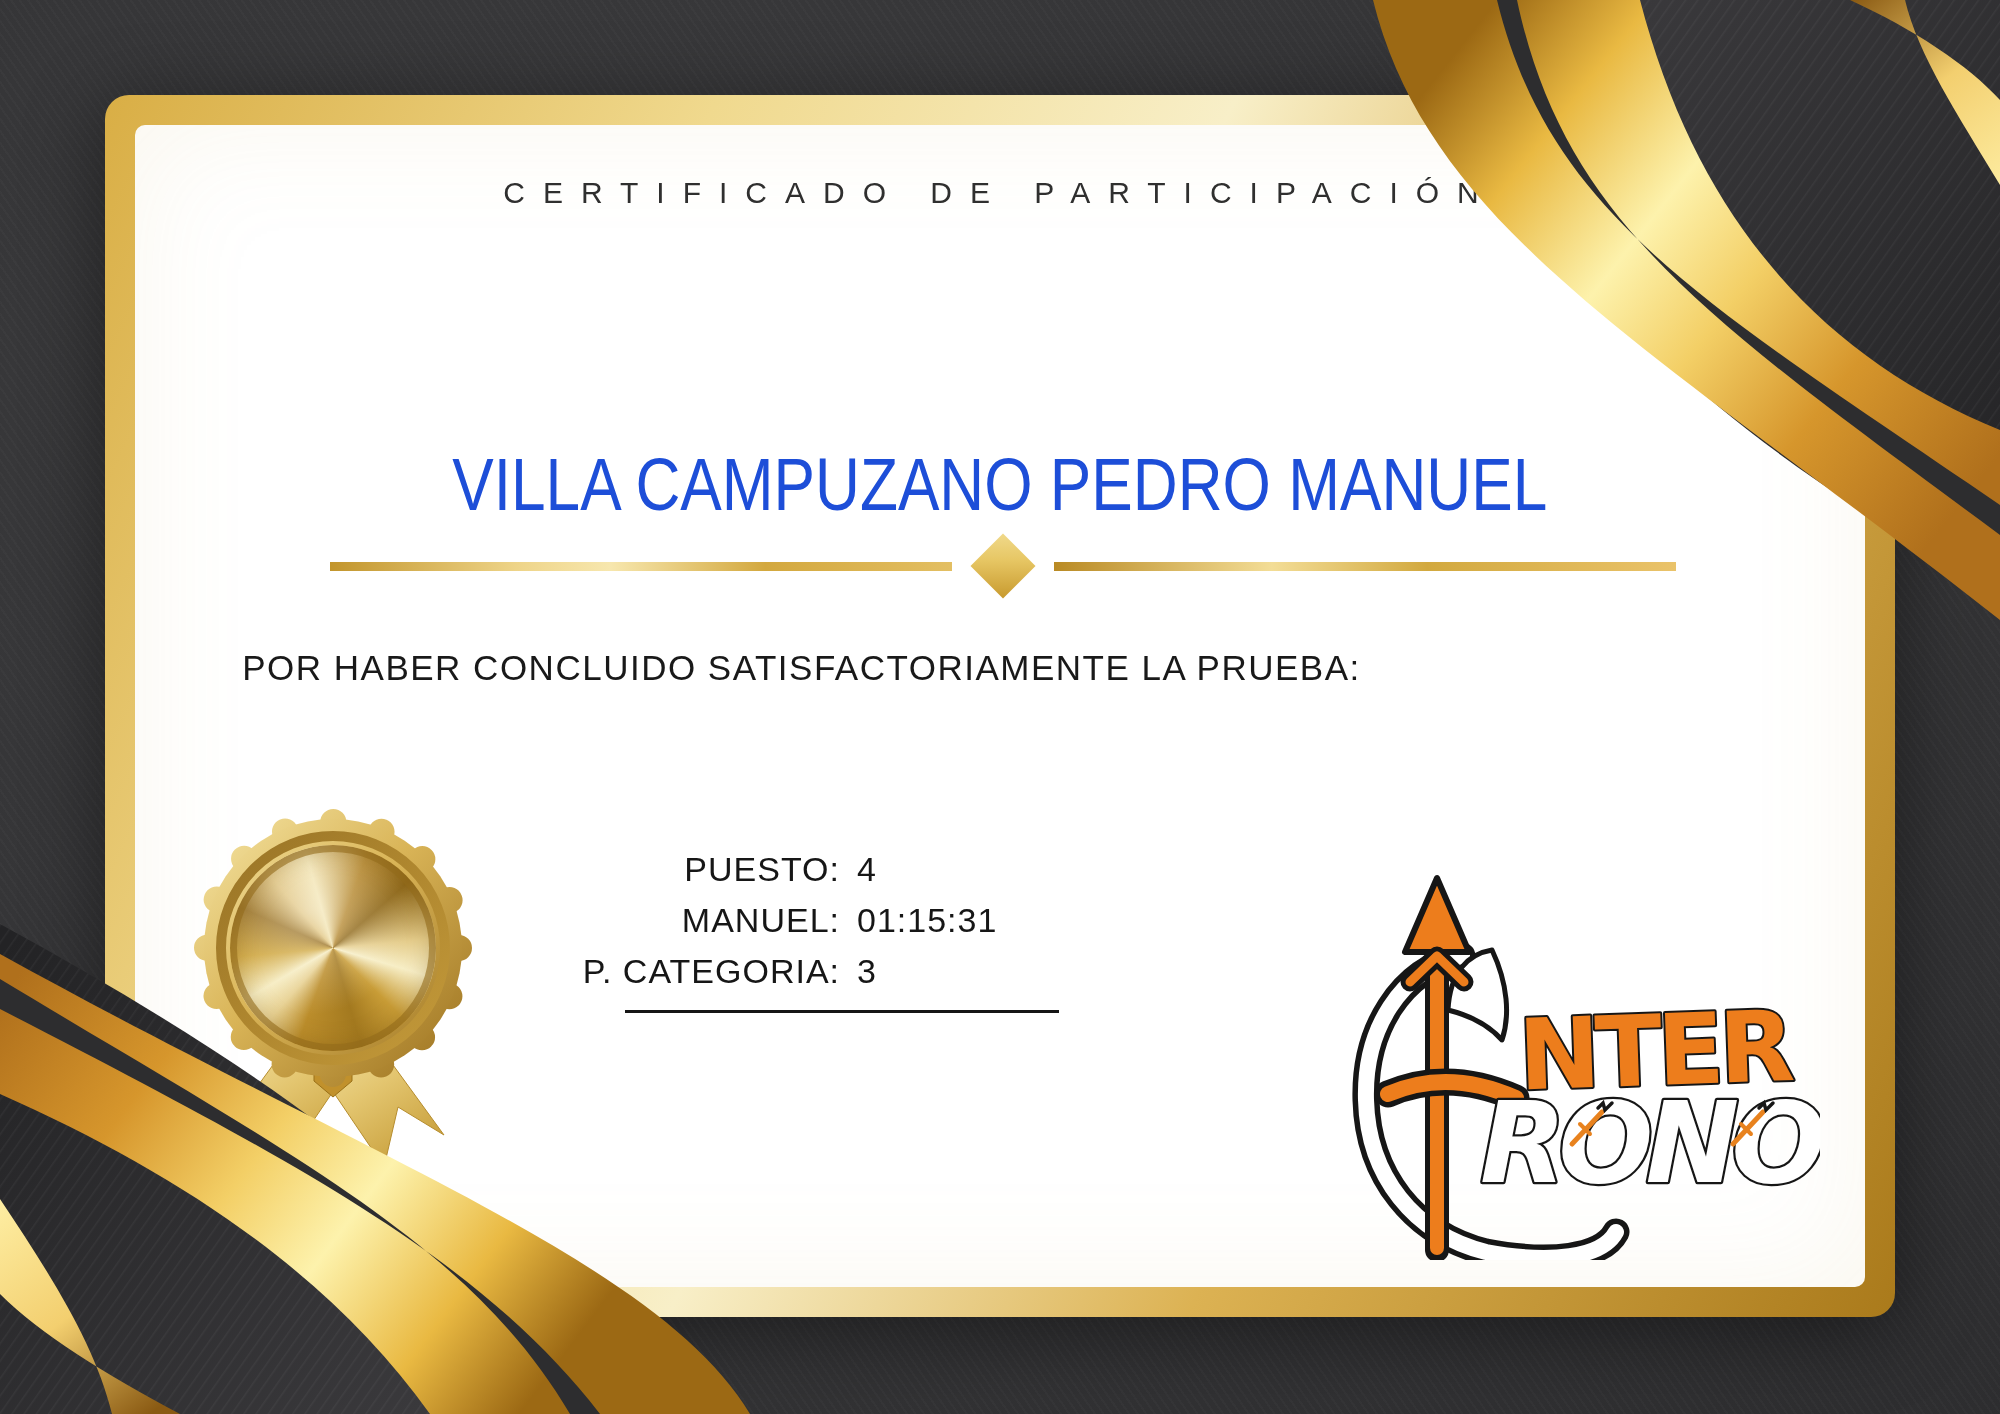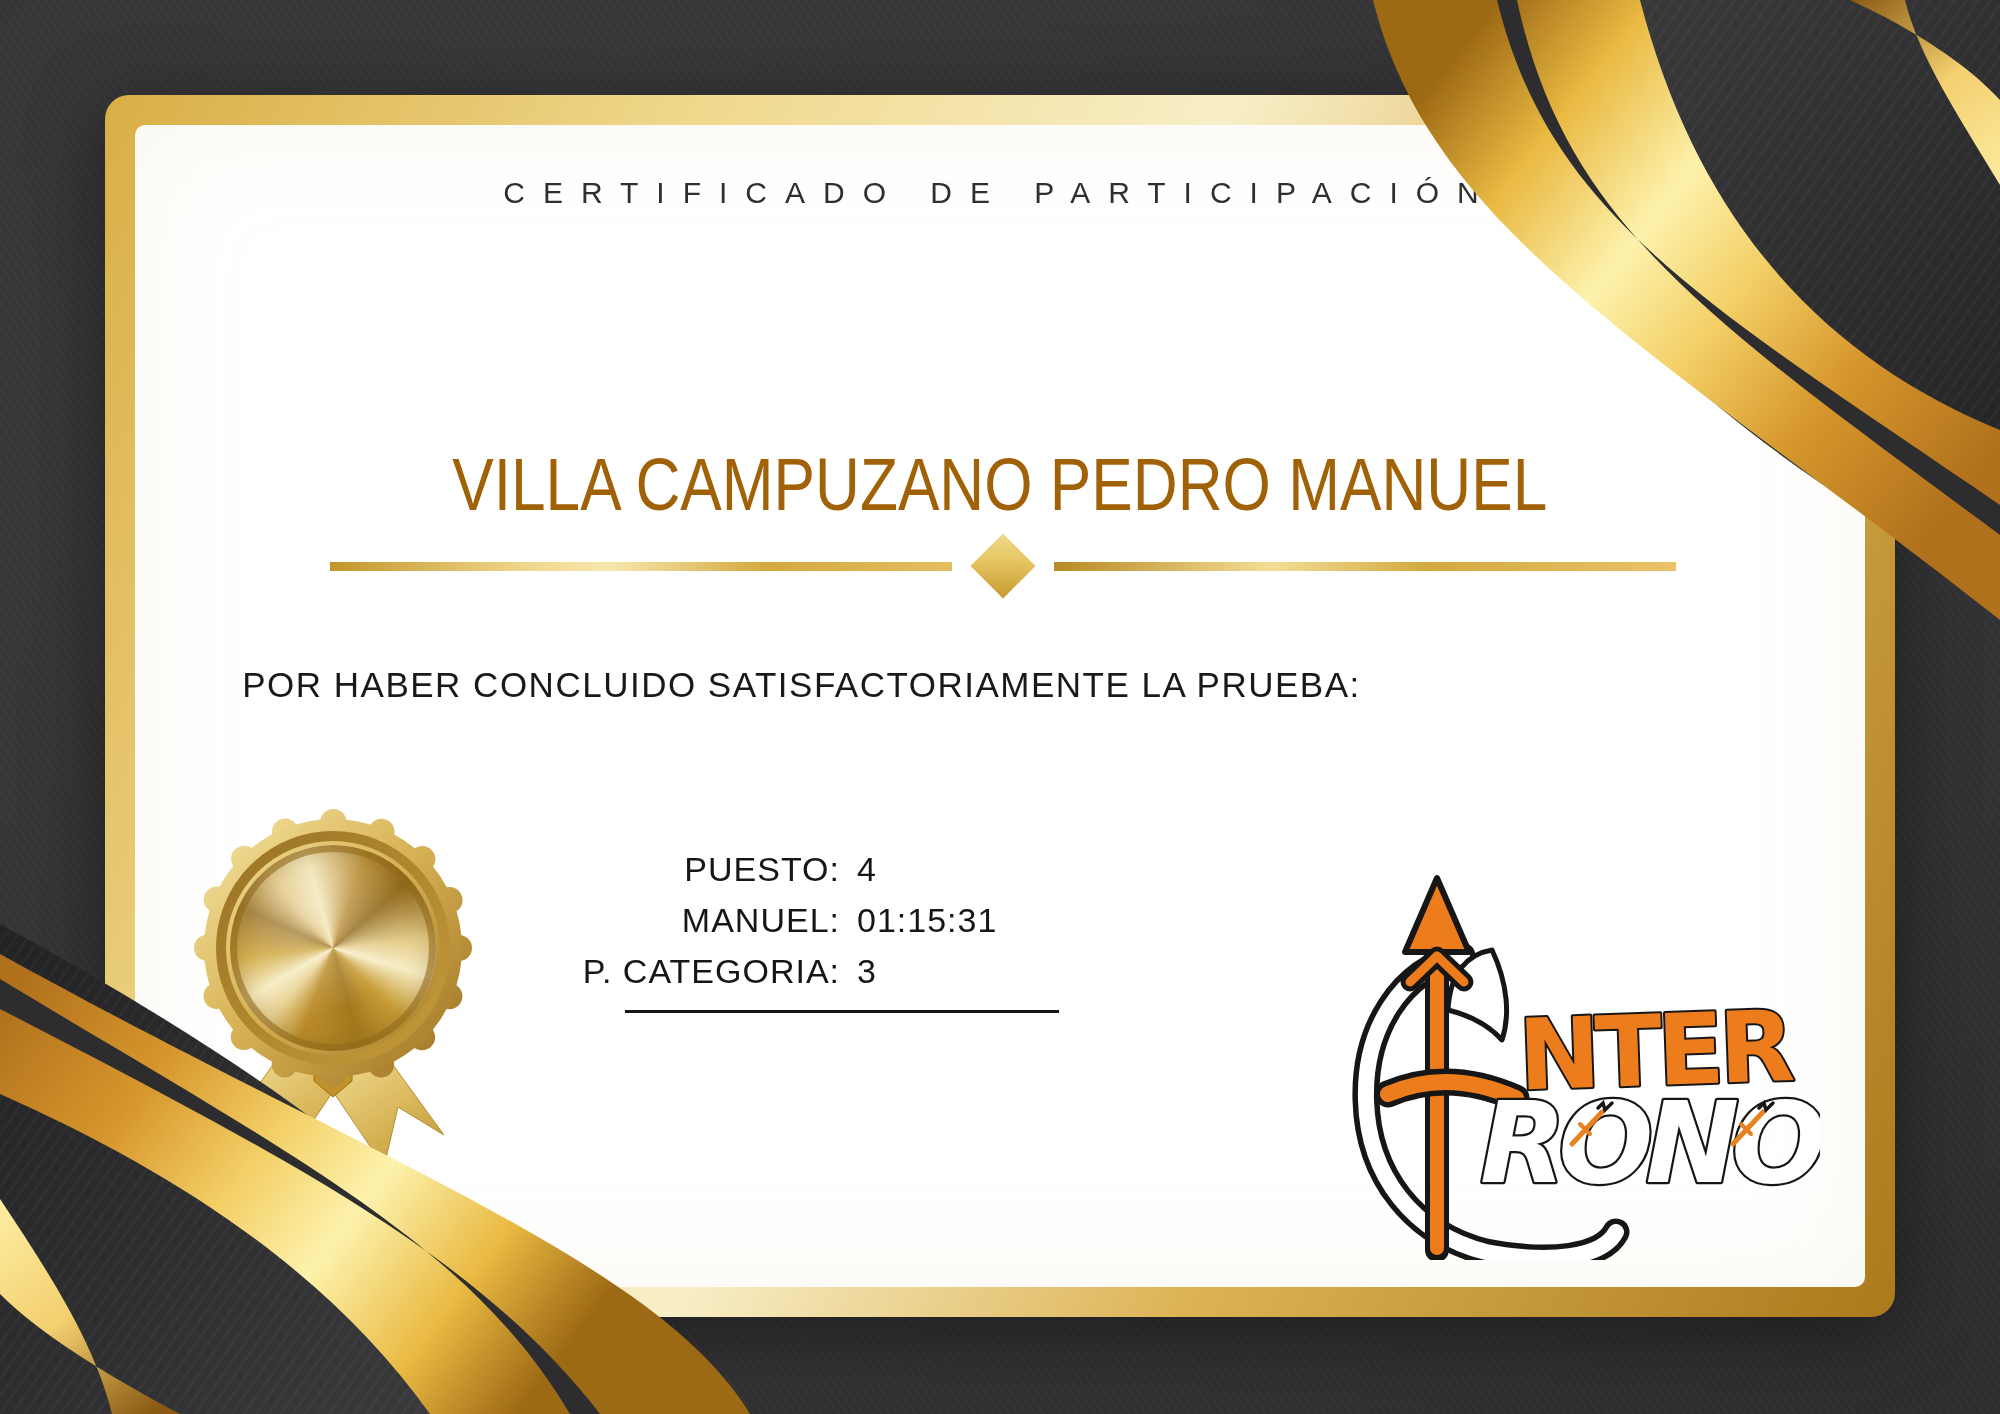--- a/index.html
+++ b/index.html
@@ -22,37 +22,37 @@
     position:absolute;inset:30px;background:#ffffff;border-radius:10px;
     box-shadow:inset 0 0 120px rgba(210,180,90,0.10);
   }
   .content{position:absolute;inset:0;z-index:2;}
   .cert-title{
     position:absolute;left:0;top:176px;width:2000px;text-align:center;
     font-size:30px;letter-spacing:18px;color:#2f2f2f;font-weight:500;white-space:nowrap;
   }
   .recipient{
     position:absolute;left:0;top:442px;width:2000px;text-align:center;
-    font-size:74px;color:#a16207;font-weight:400;white-space:nowrap;
+    font-size:74px;color:#1d4ed8;font-weight:400;white-space:nowrap;
   }
   .recipient span{display:inline-block;transform:scaleX(0.84);transform-origin:center;}
   .divider-line{
     position:absolute;top:562px;height:9px;width:622px;
     background:linear-gradient(90deg,#c2952c,#eed488 30%,#f7e7ae 45%,#d3a83e 70%,#e3bf63 100%);
   }
   .divider-line.left{left:330px;}
   .divider-line.right{left:1054px;background:linear-gradient(90deg,#b98a24,#f3dd96 35%,#d2a93f 60%,#eac36a 100%);}
   .diamond{
     position:absolute;left:980px;top:543px;width:46px;height:46px;
     background:linear-gradient(135deg,#f0d98a 0%,#e7c765 40%,#c89a2e 100%);
     transform:rotate(45deg);
   }
   .statement{
     position:absolute;left:0;top:648px;width:1603px;text-align:center;
-    font-size:35px;letter-spacing:1.5px;color:#191919;font-weight:400;white-space:nowrap;margin-top:17px;
+    font-size:35px;letter-spacing:1.5px;color:#191919;font-weight:400;white-space:nowrap;
   }
   .details{position:absolute;left:420px;top:838px;}
   .detail-row{display:flex;align-items:flex-end;height:51px;font-size:34px;color:#161616;}
   .detail-label{width:420px;text-align:right;letter-spacing:1px;}
   .detail-value{margin-left:17px;letter-spacing:1px;}
   .sig-line{position:absolute;left:625px;top:1010px;width:434px;height:3px;background:#151515;}
   .medal{position:absolute;left:193px;top:773px;width:290px;height:430px;}
   .medal svg{position:absolute;left:0;top:0;}
   .medal-disc{
     position:absolute;left:37px;top:72px;width:206px;height:206px;border-radius:50%;

